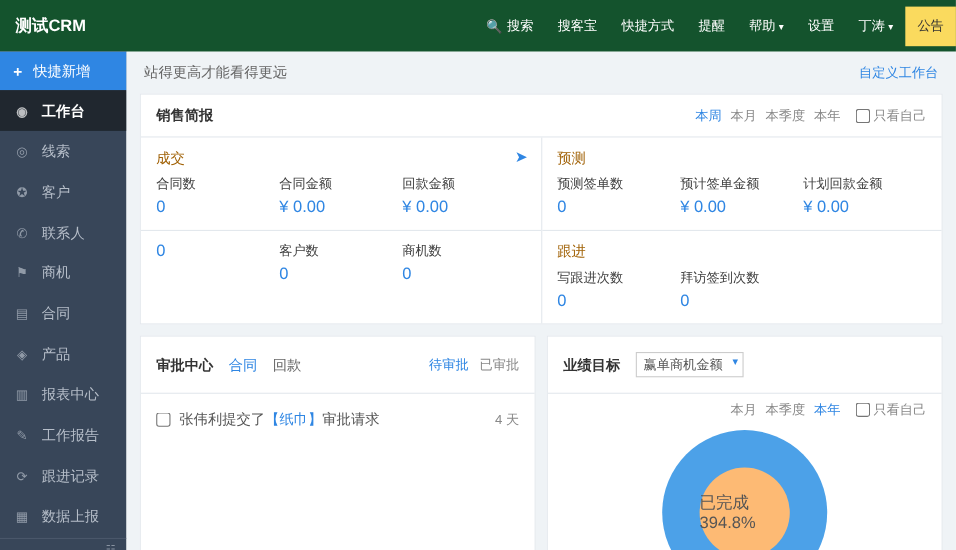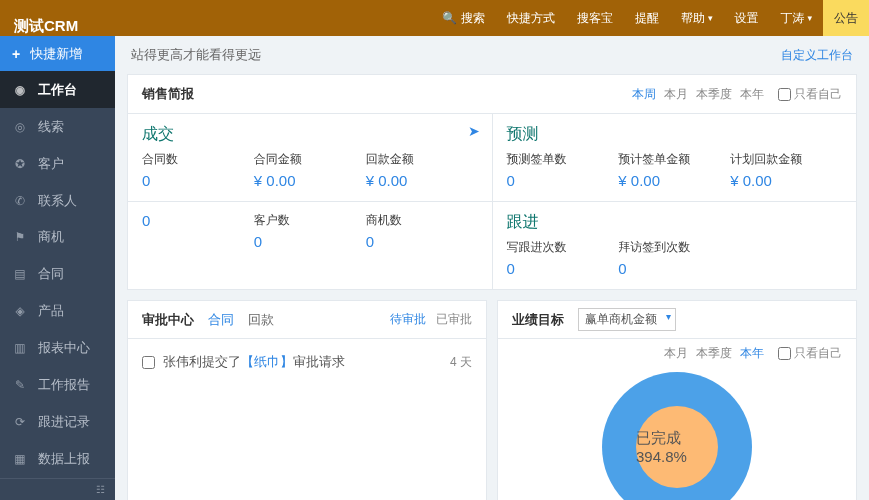--- a/index.html
+++ b/index.html
@@ -1,17 +1,17 @@
 <!DOCTYPE html>
 <html><head>
 <meta charset="utf-8">
 <style>
 * { margin: 0; padding: 0; box-sizing: border-box; }
 body { font-family: "Microsoft YaHei", Arial, sans-serif; font-size: 13px; background: #fff; width: 869px; height: 500px; overflow: hidden; }
-.topbar { height: 36px; background: #a16207; display: flex; align-items: flex-end; color: #fff; }
+.topbar { height: 47px; background: #14532d; display: flex; align-items: center; color: #fff; }
 .logo { font-size: 15px; font-weight: bold; padding: 0 14px; }
 .top-spacer { flex: 1; }
 .top-item { padding: 0 11px; height: 36px; display: flex; align-items: center; cursor: pointer; font-size: 12px; }
 .top-item.announce { background: #fada5e; color: #333; }
 .search-icon { margin-right: 4px; }
 .dropdown-caret { margin-left: 3px; font-size: 9px; }
 .main { display: flex; height: 464px; }
 .sidebar { width: 115px; background: #384659; color: #b6bec9; display: flex; flex-direction: column; }
 .quick-add { background: #2f86e3; color: #fff; height: 38px; display: flex; align-items: center; padding: 0 12px; cursor: pointer; font-size: 13px; }
 .quick-add .plus { margin-right: 10px; font-weight: bold; font-size: 14px; }
@@ -27,28 +27,28 @@
 .period-tabs { margin-left: auto; display: flex; align-items: center; font-size: 12px; font-weight: normal; gap: 8px; }
 .period-tab { color: #888; cursor: pointer; }
 .period-tab.active { color: #2f86e3; }
 .only-me { display: flex; align-items: center; color: #888; margin-left: 6px; }
 .only-me input { margin-right: 3px; }
 .brief-body { display: flex; }
 .brief-col { flex: 1; padding: 0; }
 .brief-col:first-child { border-right: 1px solid #e3e8ed; }
 .brief-section { padding: 10px 14px 12px 14px; border-bottom: 1px solid #e3e8ed; }
 .brief-section:last-child { border-bottom: none; }
-.brief-section-title { color: #0f766e; font-size: 16px; margin-bottom: 6px; }
+.brief-section-title { color: #a16207; font-size: 13px; margin-bottom: 6px; }
 .brief-row { display: flex; }
 .brief-cell { flex: 1; }
 .brief-label { color: #404040; font-size: 12px; margin-bottom: 4px; }
 .brief-value { color: #2f86e3; font-size: 15px; }
 .row2 { display: flex; gap: 10px; margin: 0 12px; }
 .panel2 { background: #fff; border: 1px solid #e3e8ed; flex: 1; }
-.panel2-header { height: 38px; display: flex; align-items: center; padding: 0 14px; border-bottom: 1px solid #e3e8ed; font-size: 13px; }
+.panel2-header { height: 52px; display: flex; align-items: center; padding: 0 14px; border-bottom: 1px solid #e3e8ed; font-size: 13px; }
 .p2-title { font-weight: bold; color: #333; margin-right: 14px; }
 .sub-tab { margin-right: 14px; color: #666; cursor: pointer; }
 .sub-tab.active { color: #2f86e3; }
 .approval-right { margin-left: auto; display: flex; gap: 10px; font-size: 12px; }
 .approval-right span { color: #888; cursor: pointer; }
 .approval-right .active { color: #2f86e3; }
 .approval-body { padding: 14px 14px; }
 .approval-item { display: flex; align-items: center; font-size: 13px; color: #555; }
 .approval-item input { margin-right: 8px; }
 .approval-item .link { color: #2f86e3; }
@@ -67,22 +67,22 @@
 </head>
 <body>
 
 <div class="topbar">
   <div class="logo">测试CRM</div>
   <div class="top-spacer"></div>
   <div class="top-item">
       <span class="search-icon">🔍</span>
       <span>搜索</span>
     </div>
+  <div class="top-item">搜客宝</div>
   <div class="top-item">快捷方式</div>
-  <div class="top-item">搜客宝</div>
   <div class="top-item">提醒</div>
   <div class="top-item">
       <span>帮助</span>
       <span class="dropdown-caret">▾</span>
     </div>
   <div class="top-item">设置</div>
   <div class="top-item">
       <span>丁涛</span>
       <span class="dropdown-caret">▾</span>
     </div>

